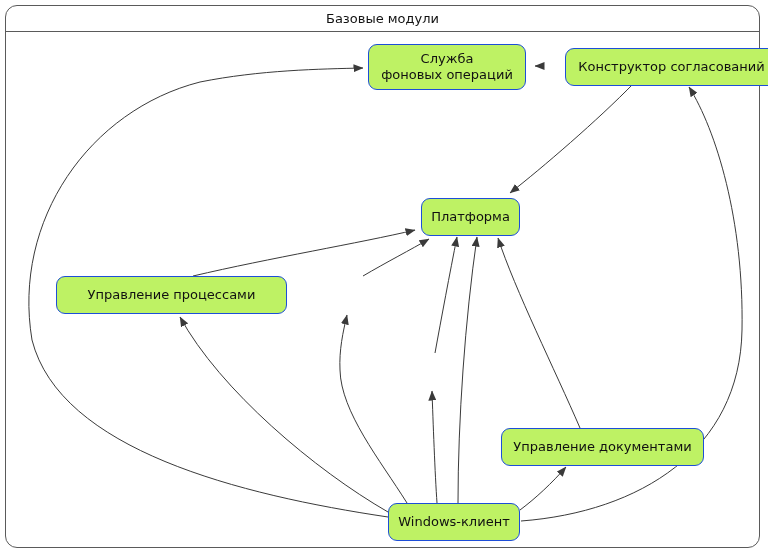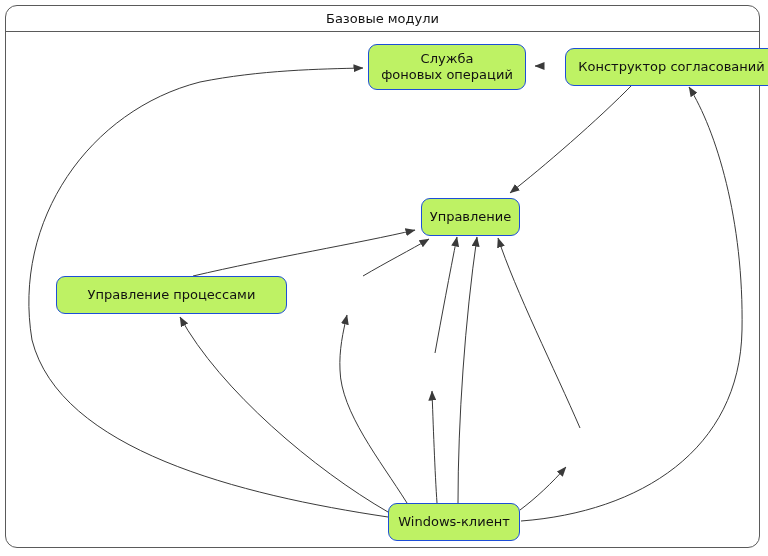--- a/index.html
+++ b/index.html
@@ -105,27 +105,30 @@
   <div class="node" style="left:368px; top:44px; width:158px; height:46px;">
     <span>Служба
 фоновых операций</span>
   </div>
 
   <div class="node" style="left:565px; top:48px; width:213px; height:35px;">
     <span>Конструктор согласований</span>
   </div>
 
   <div class="node" style="left:421px; top:198px; width:99px; height:35px;">
-    <span>Управление</span>
+    <span>Платформа</span>
   </div>
 
   <div class="node" style="left:56px; top:276px; width:231px; height:35px;">
     <span>Управление процессами</span>
   </div>
 
 
 
+  <div class="node" style="left:501px; top:428px; width:203px; height:35px;">
+    <span>Управление документами</span>
+  </div>
 
   <div class="node" style="left:388px; top:503px; width:132px; height:35px;">
     <span>Windows-клиент</span>
   </div>
 
 </div>
 
 </body></html>

